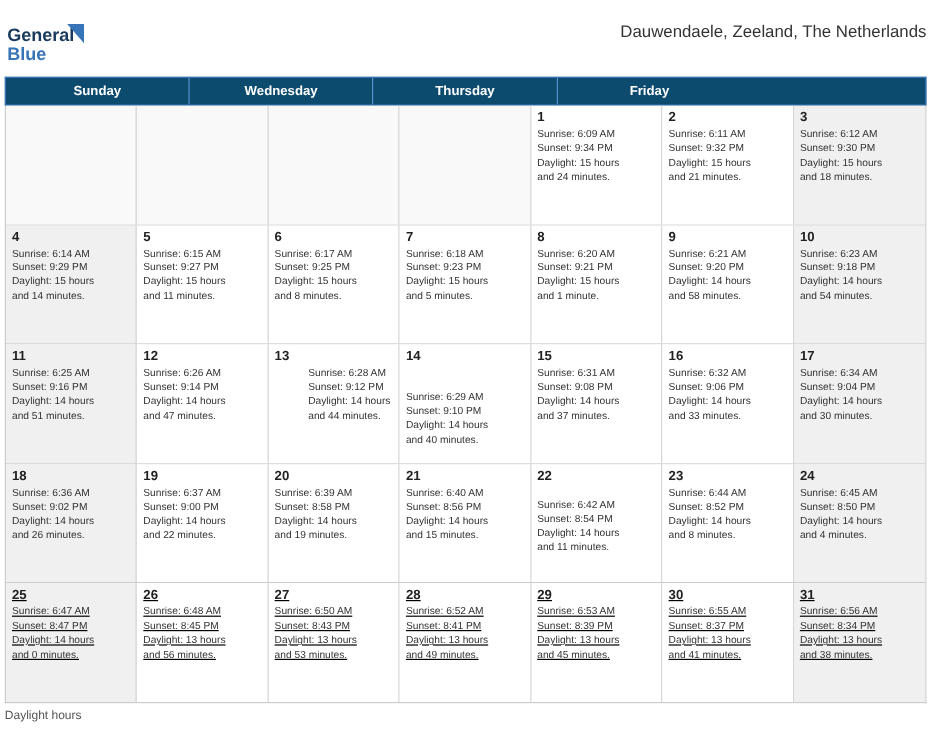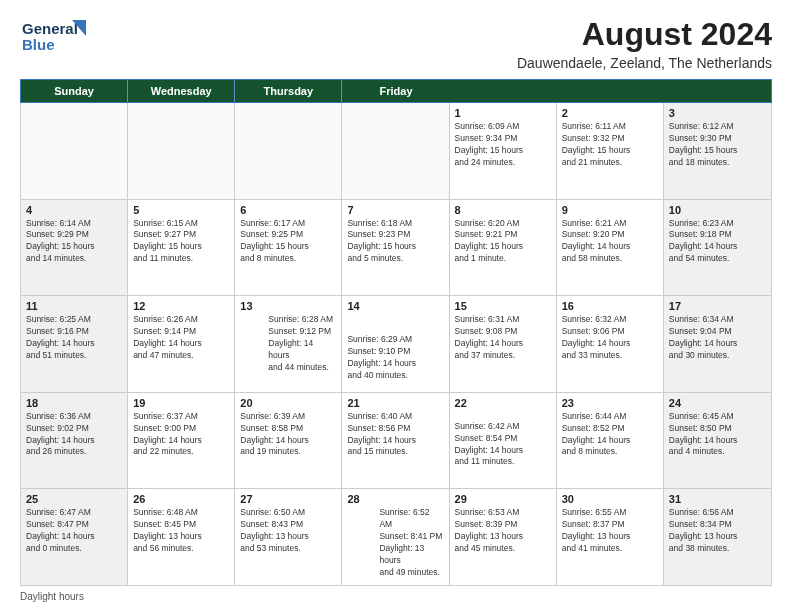--- a/index.html
+++ b/index.html
@@ -6,21 +6,21 @@
     body {
       font-family: Arial, sans-serif;
       background: #fff;
       width: 792px;
       height: 612px;
       overflow: hidden;
     }
     .page {
       width: 792px;
       height: 612px;
-      padding: 16px 20px 10px 20px;
+      padding: 16px 20px 10px 4px;
       display: flex;
       flex-direction: column;
     }
     .header {
       display: flex;
       align-items: flex-start;
       justify-content: space-between;
       margin-bottom: 8px;
     }
     .logo {
@@ -45,22 +45,22 @@
       color: #333;
       margin-top: 2px;
     }
     .calendar {
       flex: 1;
       display: flex;
       flex-direction: column;
     }
     .cal-header-row {
       display: grid;
-      grid-template-columns: repeat(7, 1fr);
-      background: #14532d;
+      grid-template-columns: repeat(5, 1fr);
+      background: #0c4a6e;
       border: 1px solid #3874b8;
     }
     .cal-header-cell {
       color: #fff;
       font-size: 11px;
       font-weight: bold;
       text-align: center;
       padding: 5px 2px;
       border-right: 1px solid #5a90cc;
     }
@@ -72,21 +72,21 @@
       border-left: 1px solid #ccc;
       border-right: 1px solid #ccc;
       border-bottom: 1px solid #ccc;
     }
     .cal-week {
       display: grid;
       grid-template-columns: repeat(7, 1fr);
       flex: 1;
       border-bottom: 1px solid #ccc;
     }
-    .cal-week:last-child { border-bottom: none; }
+    .cal-week:last-child { border-bottom: none; text-decoration: underline; }
     .cal-cell {
       border-right: 1px solid #ccc;
       padding: 4px 5px;
       font-size: 9px;
       color: #333;
       background: #fff;
       min-height: 0;
     }
     .cal-cell:last-child { border-right: none; }
     .cal-cell.empty { background: #f9f9f9; }
@@ -117,21 +117,20 @@
   <div class="header">
     <div class="logo">
       <svg class="logo-icon" viewBox="0 0 70 40" xmlns="http://www.w3.org/2000/svg" style="width: 70px; height: 40px;">
           <text x="2" y="18" font-size="15" font-weight="bold" fill="#1a3a5c">General</text>
           <text x="2" y="34" font-size="15" font-weight="bold" fill="#3874b8">Blue</text>
           <polygon points="52,4 66,4 66,20" fill="#3874b8"></polygon>
         </svg>
 
     </div>
     <div class="title-block">
-      <div class="main-title">August 2024</div>
       <div class="subtitle">Dauwendaele, Zeeland, The Netherlands</div>
     </div>
   </div>
 
   <div class="calendar">
     <div class="cal-header-row">
     <div class="cal-header-cell">Sunday</div>
         <div class="cal-header-cell">Wednesday</div>
         <div class="cal-header-cell">Thursday</div>
         <div class="cal-header-cell">Friday</div>
@@ -334,21 +333,21 @@
           </div>
           <div class="cal-cell">
             <span class="day-num">27</span>
             <div class="cell-text" style="white-space: pre-line;">Sunrise: 6:50 AM
 Sunset: 8:43 PM
 Daylight: 13 hours
 and 53 minutes.</div>
           </div>
           <div class="cal-cell">
             <span class="day-num">28</span>
-            <div class="cell-text" style="white-space: pre-line; margin-left: 32px;">Sunrise: 6:52 AM
+            <div class="cell-text" style="white-space: pre-line;">Sunrise: 6:52 AM
 Sunset: 8:41 PM
 Daylight: 13 hours
 and 49 minutes.</div>
           </div>
           <div class="cal-cell">
             <span class="day-num">29</span>
             <div class="cell-text" style="white-space: pre-line;">Sunrise: 6:53 AM
 Sunset: 8:39 PM
 Daylight: 13 hours
 and 45 minutes.</div>

